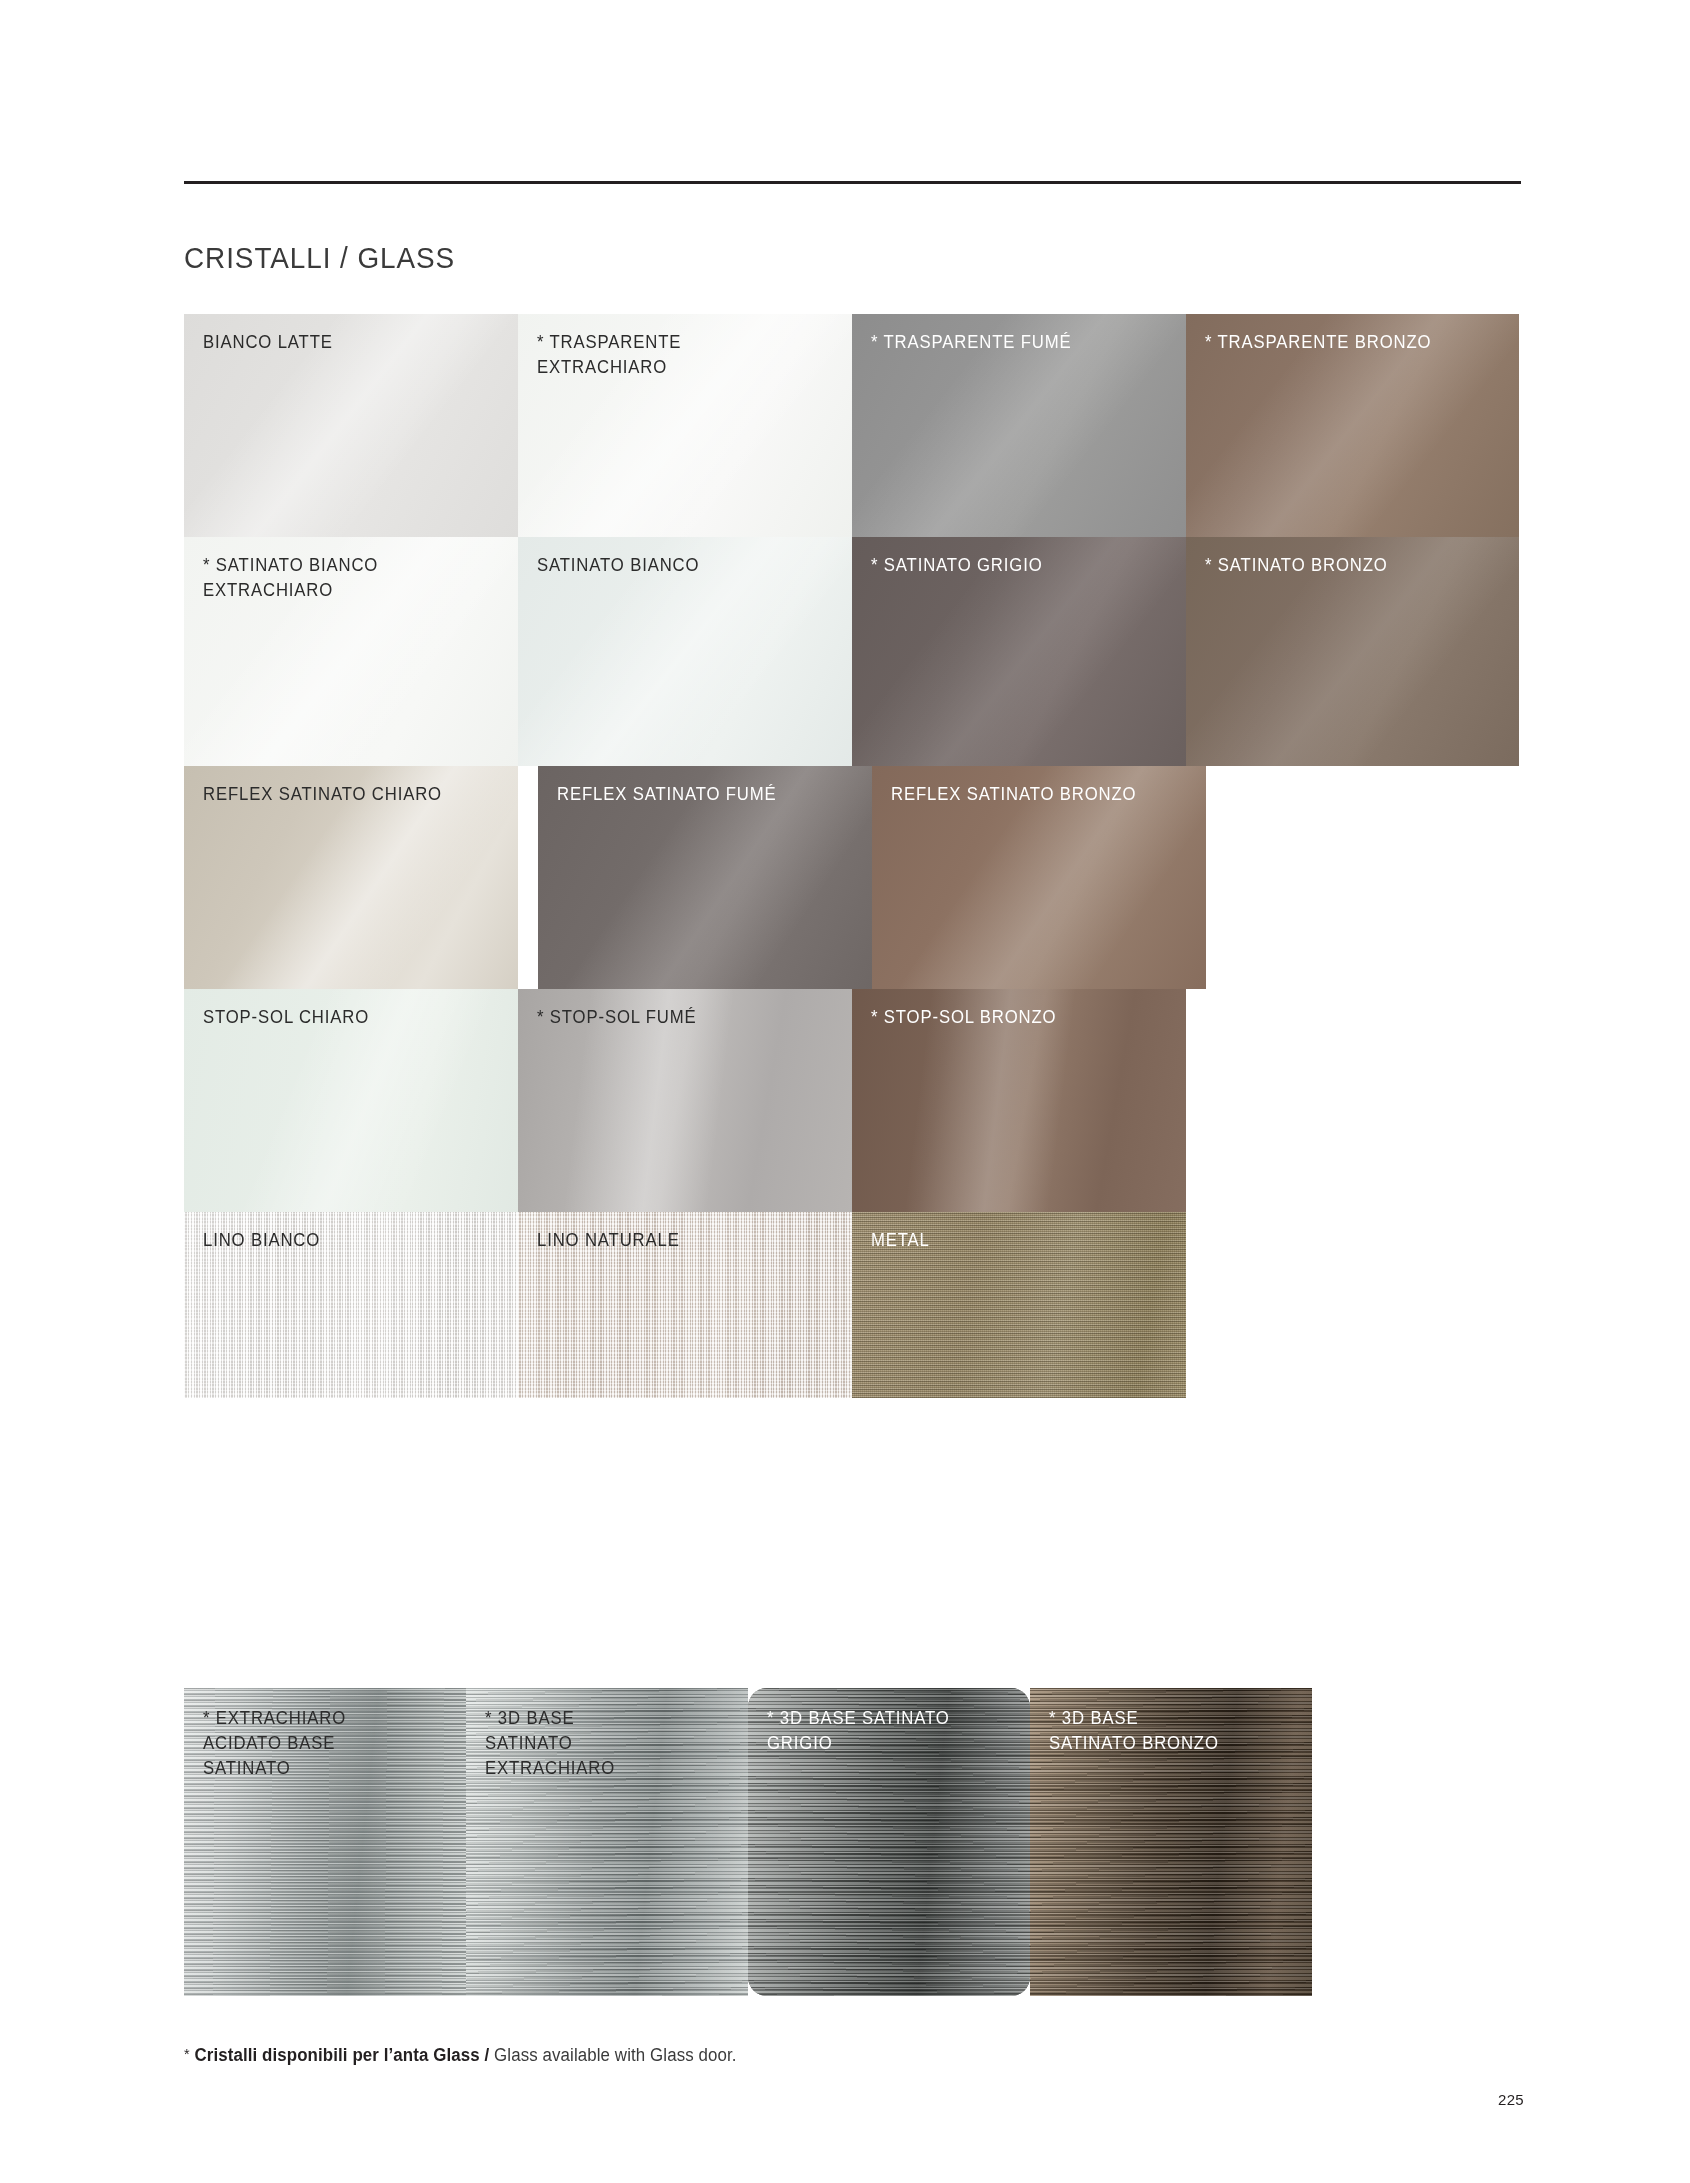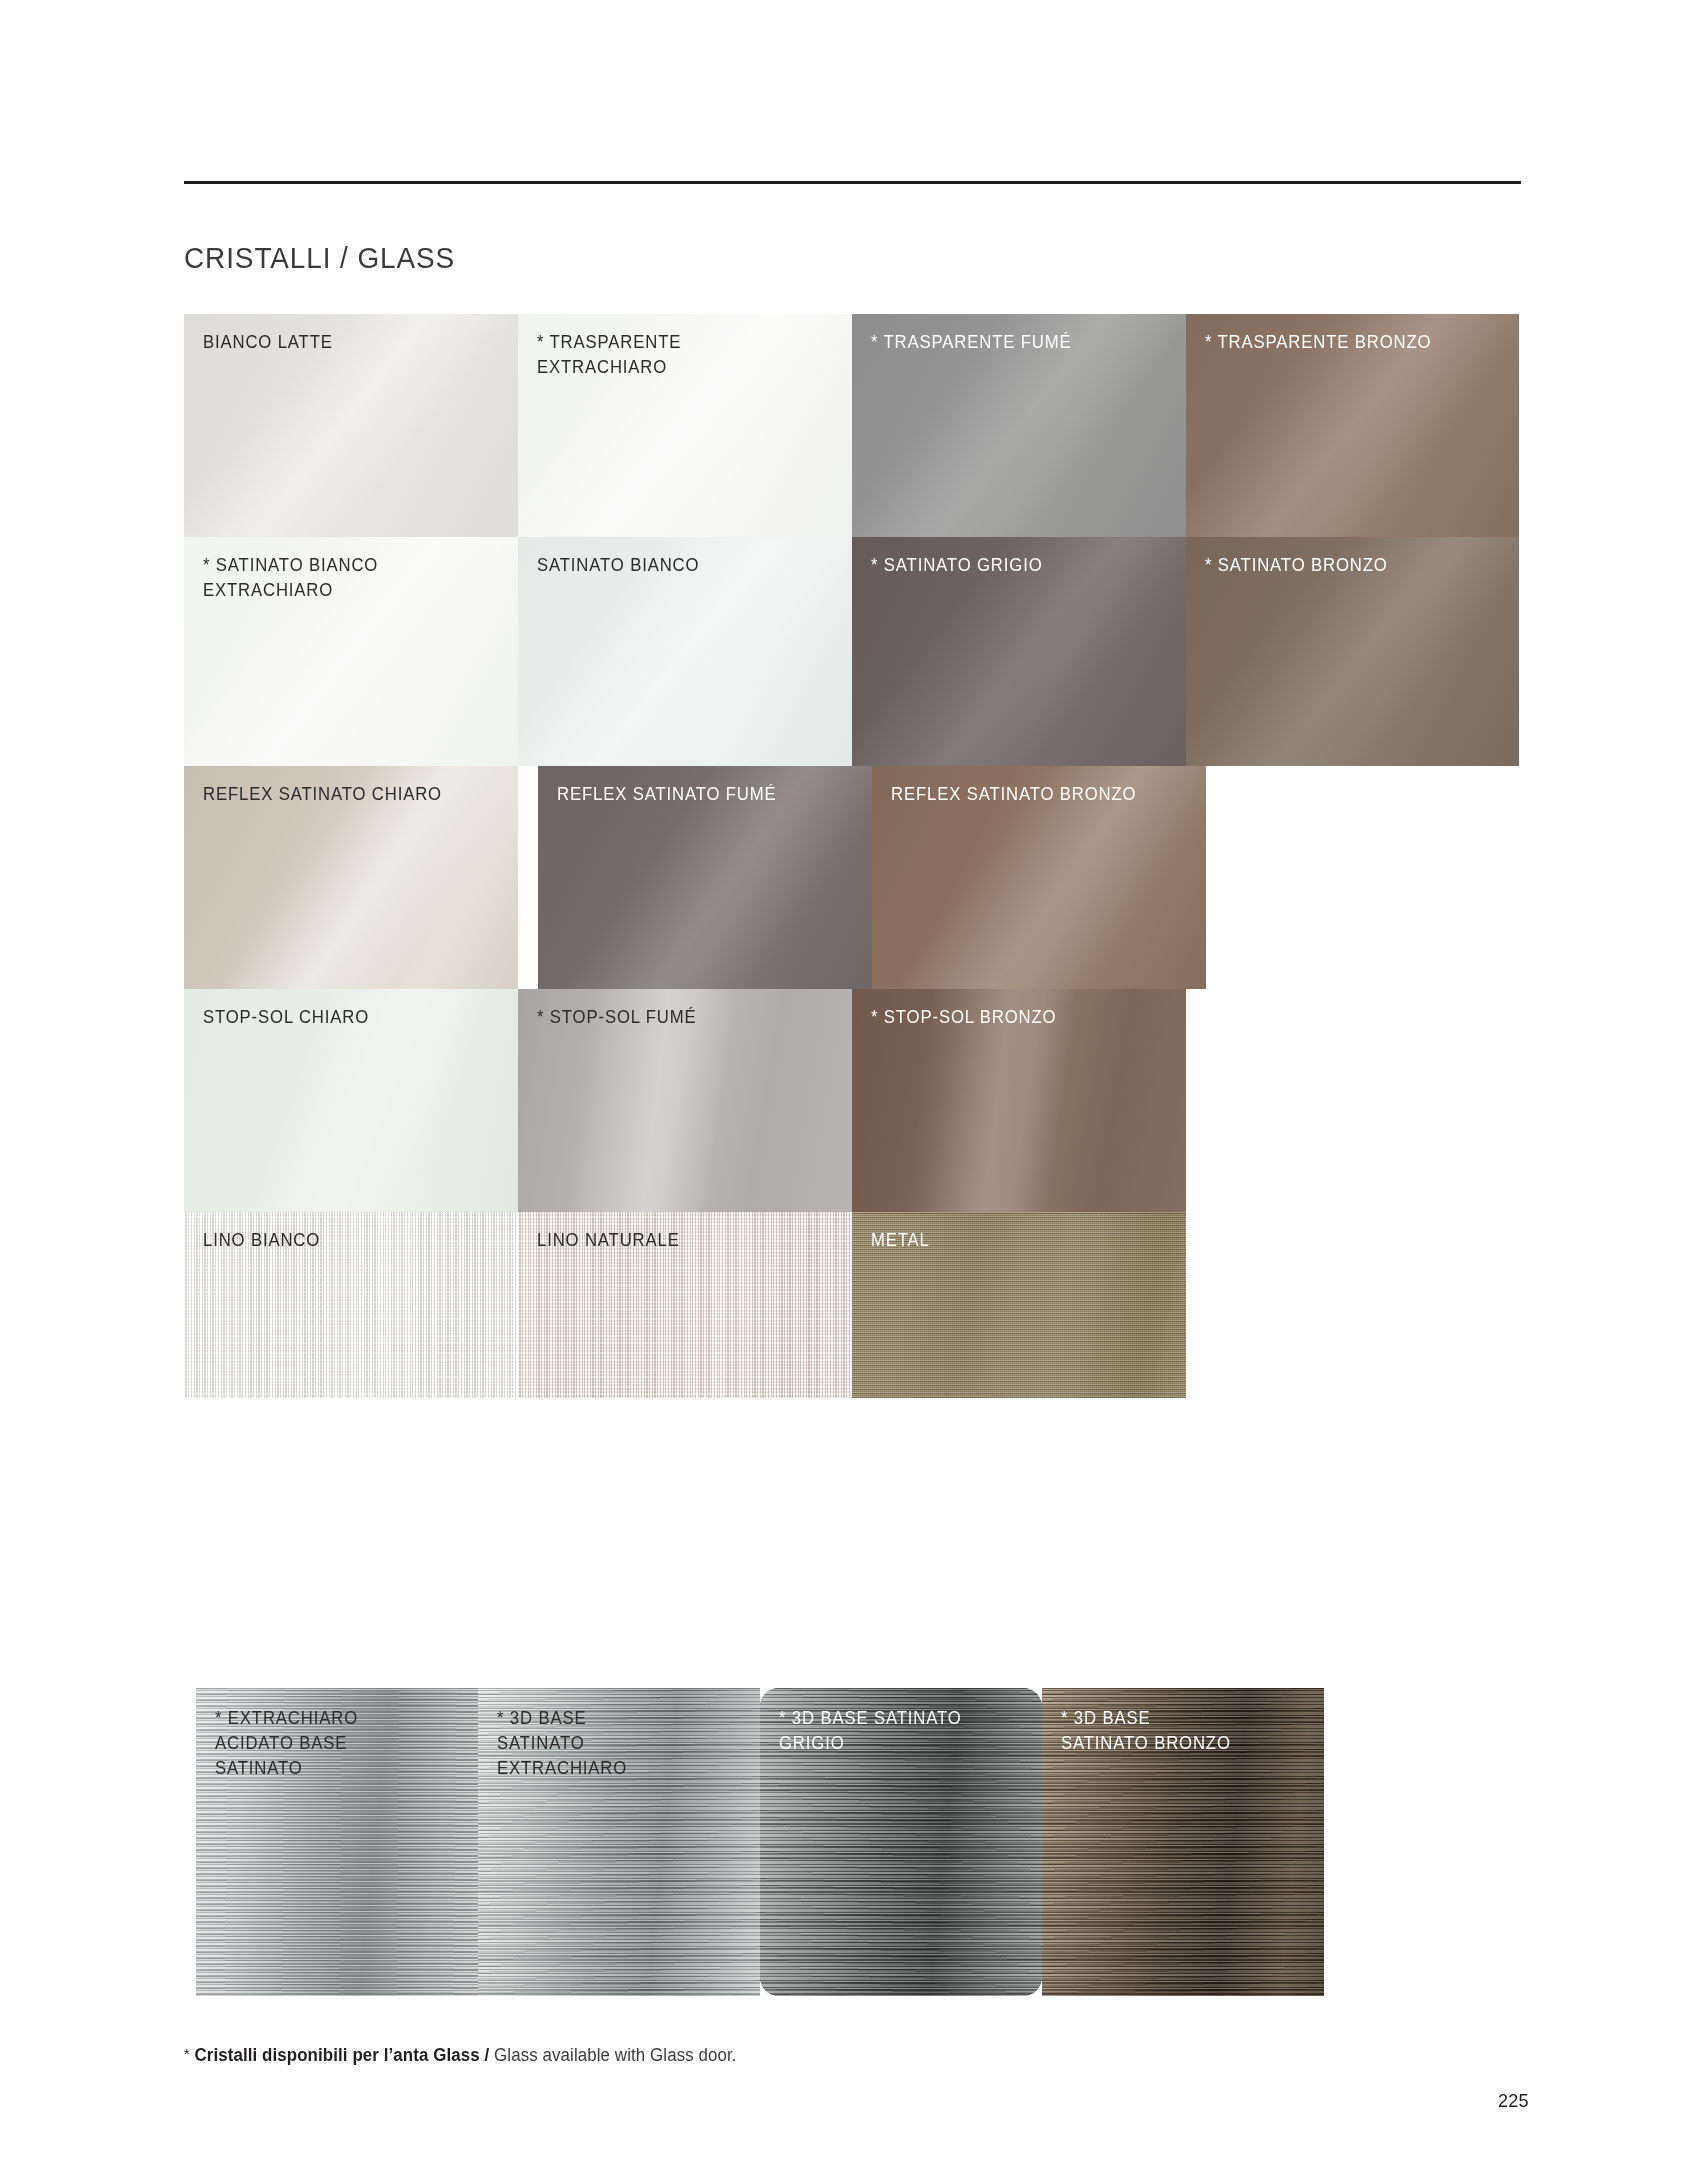--- a/index.html
+++ b/index.html
@@ -110,21 +110,21 @@
   }
   .footnote .star { font-size: 15px; vertical-align: 2px; }
   .footnote .bold { font-weight: 700; }
   .footnote .reg  { font-weight: 400; color: #3b3b3b; }
 
   
   .page-number {
     position: absolute;
     left: 1498px;
     top: 2091px;
-    font-size: 18px;
+    font-size: 15px;
     color: #231f20;
     font-weight: 400;
     letter-spacing: 0.3px;
   }
 </style>
 </head>
 <body>
 
 <div class="page">
 
@@ -226,21 +226,21 @@
                repeating-linear-gradient(90deg,rgba(0,0,0,.07) 0 0.7px,rgba(255,255,255,.05) 0.7px 2px),
                linear-gradient(100deg,#a89877 0%,#9d8d6b 36%,#a89a78 62%,#94855f 86%,#a3946f 100%);"></div>
         <div class="swatch-label lbl-light">METAL</div>
       </div>
     </div>
 
   </div>
 
   <div class="lower">
 
-    <div class="swatch" style="width:282px;height:308px;background:#b9bdbb;margin-left:12px;">
+    <div class="swatch" style="width:282px;height:308px;background:#b9bdbb;">
       <div class="tex" style="background:
              repeating-linear-gradient(0deg,rgba(255,255,255,.34) 0 1.4px,rgba(70,76,78,.30) 1.4px 2.7px,rgba(255,255,255,.18) 2.7px 4.7px,rgba(55,60,62,.24) 4.7px 6px),
              repeating-linear-gradient(1deg,rgba(0,0,0,.10) 0 2px,rgba(255,255,255,.10) 2px 6px),
              linear-gradient(96deg,#e4e7e6 0%,#cfd4d3 18%,#9fa6a5 44%,#848c8b 62%,#aab1af 82%,#c3c9c7 100%);"></div>
       <div class="swatch-label lbl-dark">* EXTRACHIARO
 ACIDATO BASE
 SATINATO</div>
     </div>
 
     <div class="swatch" style="width:282px;height:308px;background:#b3b8b6;">

